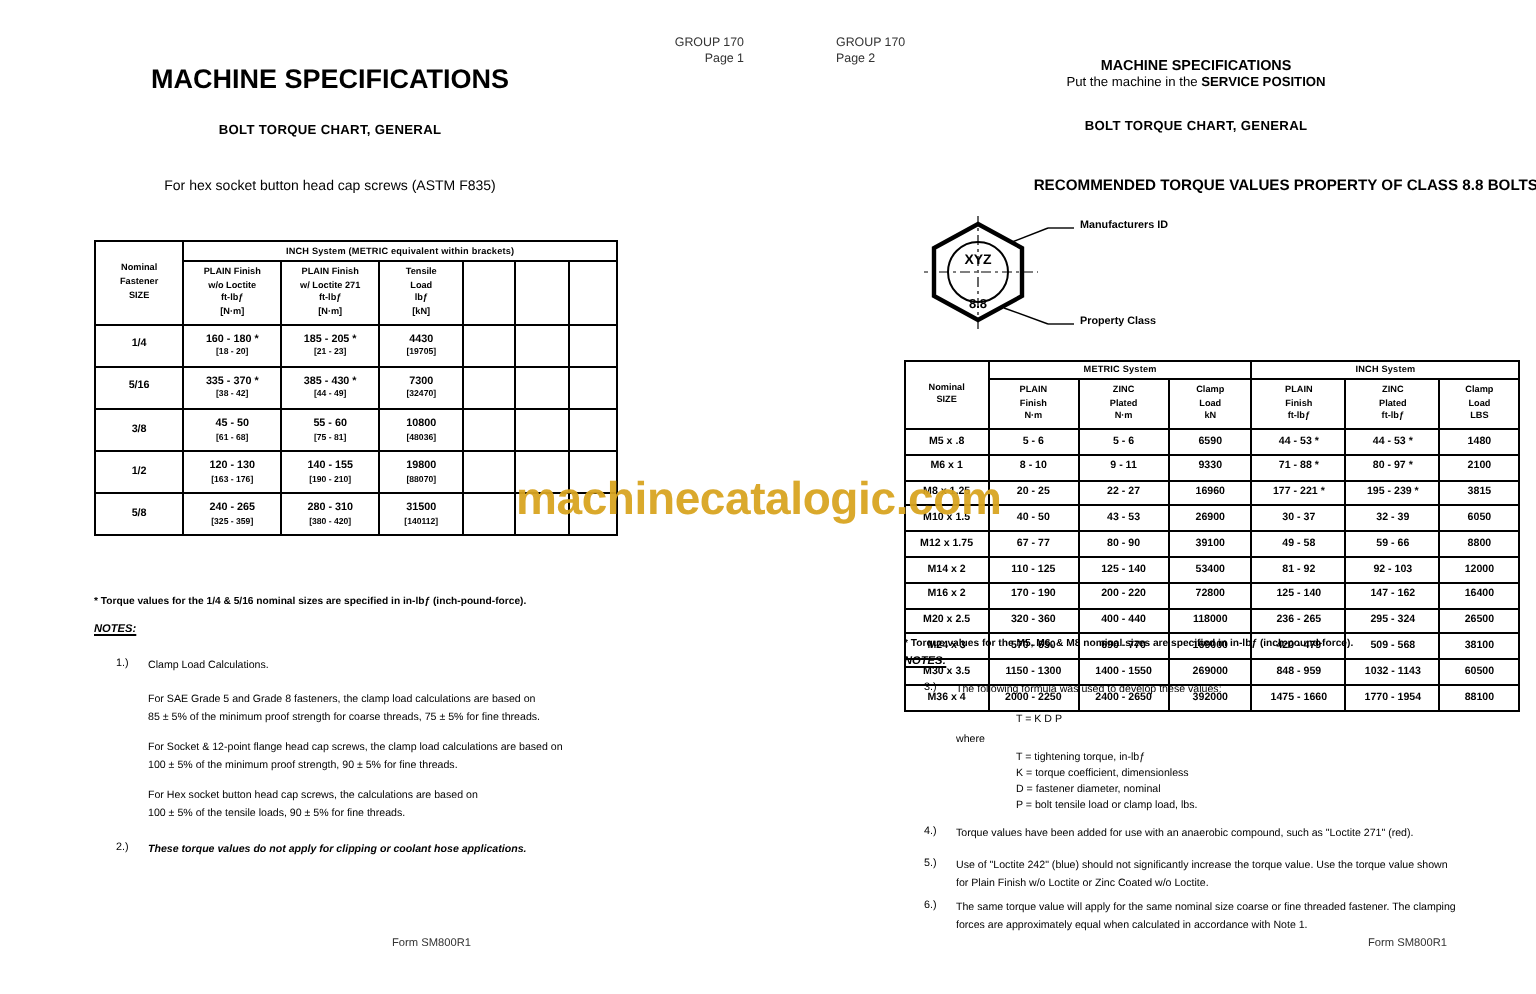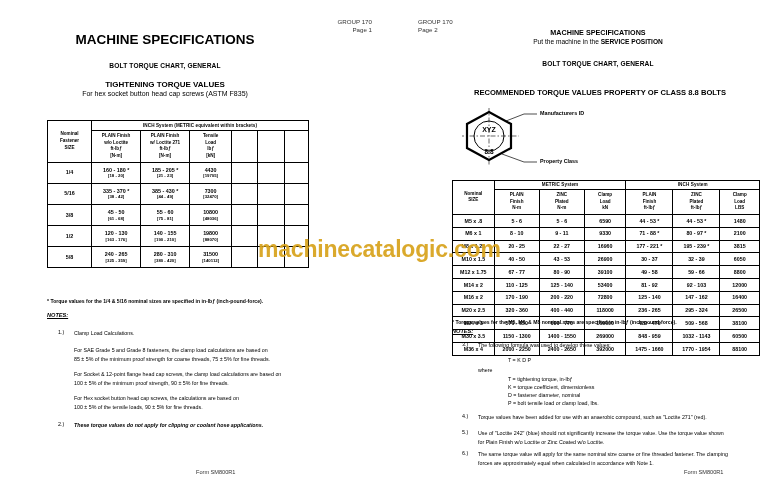--- a/index.html
+++ b/index.html
@@ -39,21 +39,21 @@
   .lfoot{position:absolute;left:47px;top:298px;font-size:5.1px;font-weight:bold;}
   .notes-hdr{position:absolute;font-size:5.6px;font-weight:bold;font-style:italic;text-decoration:underline;}
   .note-num{position:absolute;font-size:5.4px;}
   .note-body{position:absolute;font-size:5.3px;line-height:1.7;}
   .note-ital{font-style:italic;font-weight:bold;}
 
   
   .r-title{position:absolute;left:438px;top:28px;width:320px;font-size:7.2px;font-weight:bold;text-align:center;}
   .r-sub0{position:absolute;left:438px;top:38px;width:320px;font-size:6.6px;text-align:center;}
   .r-sub1{position:absolute;left:438px;top:60px;width:320px;font-size:6.6px;font-weight:bold;text-align:center;letter-spacing:.15px;}
-  .r-sub2{position:absolute;left:431px;top:88px;width:338px;font-size:7.6px;font-weight:bold;text-align:center;}
+  .r-sub2{position:absolute;left:431px;top:88px;width:338px;font-size:7.6px;font-weight:bold;text-align:right;}
 
   #hex-diagram{position:absolute;left:462px;top:108px;}
   .diag-label{position:absolute;font-size:5.4px;font-weight:bold;}
 
   #tbl-right{position:absolute;left:452px;top:180px;width:308px;}
   #tbl-right .datarow td{padding:2.6px 1px;}
 
   .rfoot{position:absolute;left:452px;top:319px;font-size:5.1px;font-weight:bold;}
 
   .formno{position:absolute;bottom:22px;font-size:5.6px;color:#333;}
@@ -73,21 +73,20 @@
 </head>
 <body>
 
 <div class="page" id="page-left">
 
   <div class="corner-ref" style="left:300px;top:18px;text-align:right;width:72px;">GROUP 170
 Page 1</div>
 
   <div class="l-title">MACHINE SPECIFICATIONS</div>
   <div class="l-sub1">BOLT TORQUE CHART, GENERAL</div>
-  <div class="l-sub2">TIGHTENING TORQUE VALUES</div>
   <div class="l-sub3">For hex socket button head cap screws (ASTM F835)</div>
 
   <table class="tbl" id="tbl-left">
     <tbody>
         <tr>
       <td rowspan="2" class="colhdr thick" style="width:44px;white-space:pre-line;">Nominal
 Fastener
 SIZE</td>
       <td colspan="6" class="spanhdr" style="height:9px;">INCH System (METRIC equivalent within brackets)</td>
     </tr>

